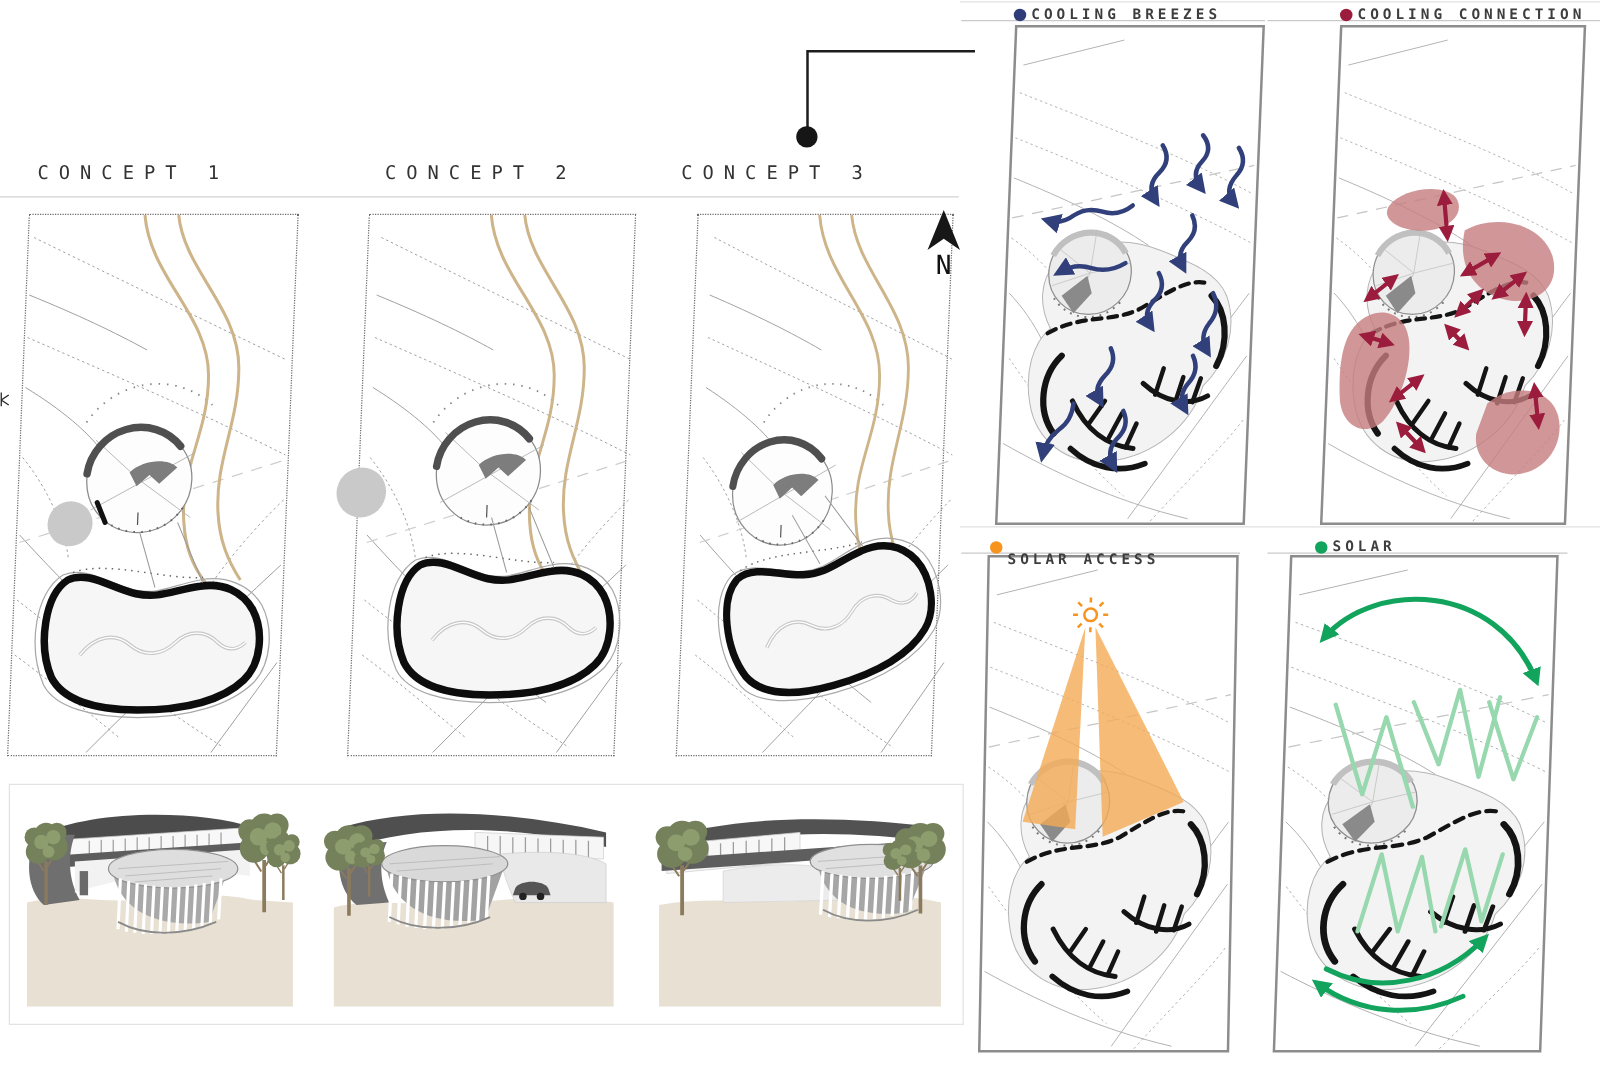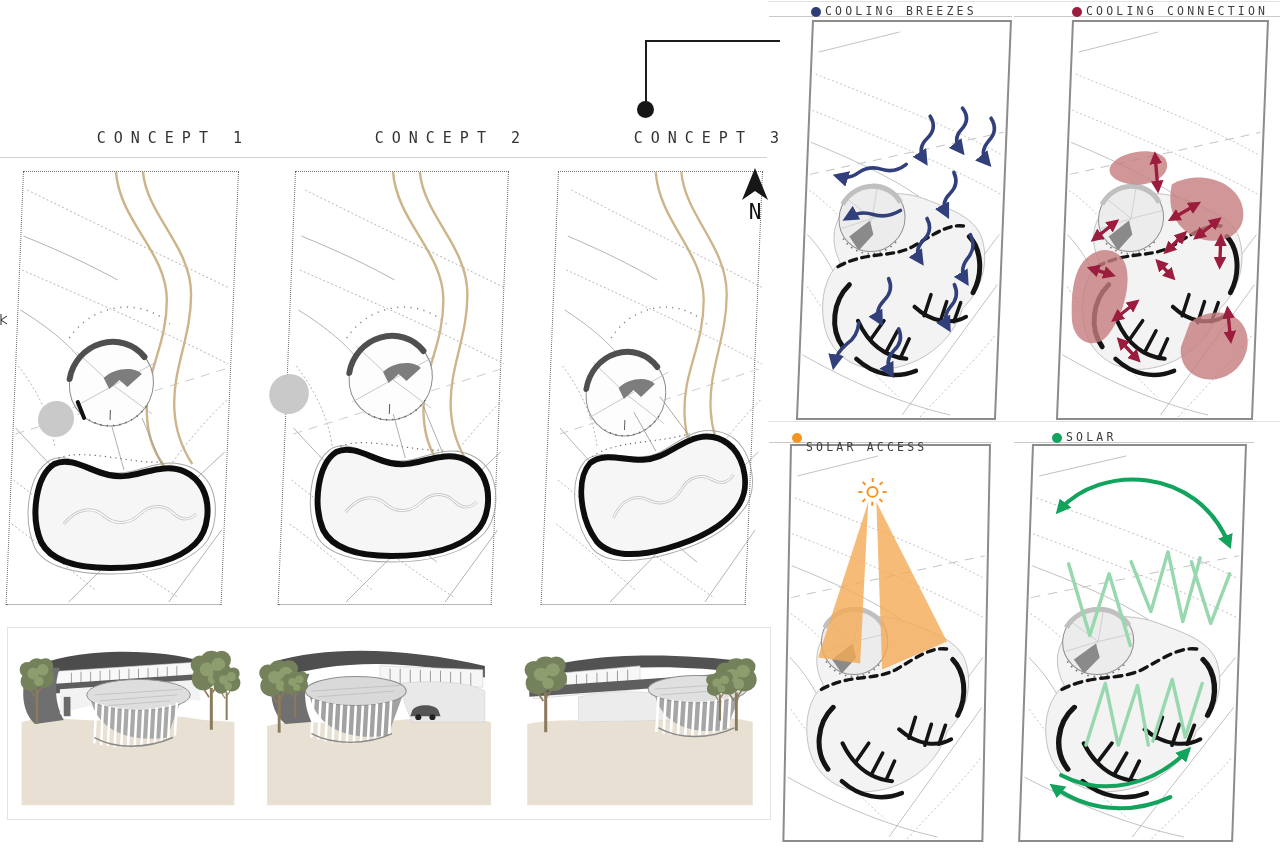--- a/index.html
+++ b/index.html
@@ -1,21 +1,21 @@
 <!DOCTYPE html>
 <html><head>
 <meta charset="utf-8">
 <style>
   html,body{margin:0;padding:0;background:#fff;}
   .board{position:relative;width:1280px;height:858px;background:#ffffff;overflow:hidden;
          font-family:"DejaVu Sans Mono", monospace;}
   .abs{position:absolute;}
 
   
-  .concept-title{position:absolute;top:129px;width:220px;text-align:right;
+  .concept-title{position:absolute;top:129px;width:220px;text-align:left;
     font-size:15px;letter-spacing:8px;color:#333;white-space:nowrap;}
   .titles-rule{position:absolute;left:0;top:157px;width:767px;height:1px;background:#d2d2d2;}
 
   
   .conn-h{position:absolute;left:646px;top:40px;width:134px;height:2px;background:#1c1c1c;}
   .conn-v{position:absolute;left:645px;top:40px;width:2px;height:64px;background:#1c1c1c;}
   .conn-dot{position:absolute;left:637px;top:101px;width:17px;height:17px;border-radius:50%;background:#161616;}
 
   
   .plan-box{position:absolute;top:171px;height:432px;border:1px dotted #6d6d6d;
@@ -35,21 +35,21 @@
     border:1px solid #e3e3e3;background:#fff;}
   .render{position:absolute;top:5px;height:180px;}
   .r1{left:4px;width:230px;}
   .r2{left:251px;width:242px;}
   .r3{left:509px;width:246px;}
 
   
   .faint-rule{position:absolute;height:1px;background:#e1e1e1;left:768px;width:512px;}
   .head-rule{position:absolute;height:1px;background:#c9c9c9;}
   .p-dot{position:absolute;width:10px;height:10px;border-radius:50%;background:#333;z-index:3;}
-  .p-label{position:absolute;font-size:11.5px;font-weight:normal;letter-spacing:3.2px;color:#3d3d3d;
+  .p-label{position:absolute;font-size:11.5px;font-weight:bold;letter-spacing:3.2px;color:#3d3d3d;
     white-space:nowrap;z-index:3;background:transparent;}
   .frame{position:absolute;border:2px solid #8c8c8c;background:#fff;transform-origin:0 0;}
   .frame svg{width:100%;height:100%;display:block;}
   .f1{left:812px;top:20px;width:196px;height:396px;transform:skewX(-2.3deg);}
   .f2{left:1072px;top:20px;width:193px;height:396px;transform:skewX(-2.3deg);}
   .f3{left:790px;top:444px;width:197px;height:394px;transform:skewX(-1.1deg);}
   .f4{left:1032px;top:444px;width:211px;height:394px;transform:skewX(-2deg);}
 
   .hidden-defs{position:absolute;width:0;height:0;overflow:hidden;}
 </style>
@@ -157,21 +157,21 @@
           <circle cx="-4" cy="18" r="6"></circle>
             <circle cx="6" cy="14" r="6"></circle>
             <circle cx="2" cy="26" r="5"></circle>
         </g>
       </g>
     </defs>
   </svg>
 
   <div class="concept-title" style="left:30px">CONCEPT 1</div>
   <div class="concept-title" style="left:308px">CONCEPT 2</div>
-  <div class="concept-title" style="left:567px">CONCEPT 3</div>
+  <div class="concept-title" style="left:545px">CONCEPT 3</div>
   <div class="titles-rule"></div>
 
   <div class="conn-h"></div>
   <div class="conn-v"></div>
   <div class="conn-dot"></div>
 
   <svg class="abs" style="left:0;top:312px" width="8" height="14">
     <path d="M1,8 L7,4 M1,8 L7,12 M1,2 L1,13" stroke="#222" stroke-width="1" fill="none"></path>
   </svg>
 

